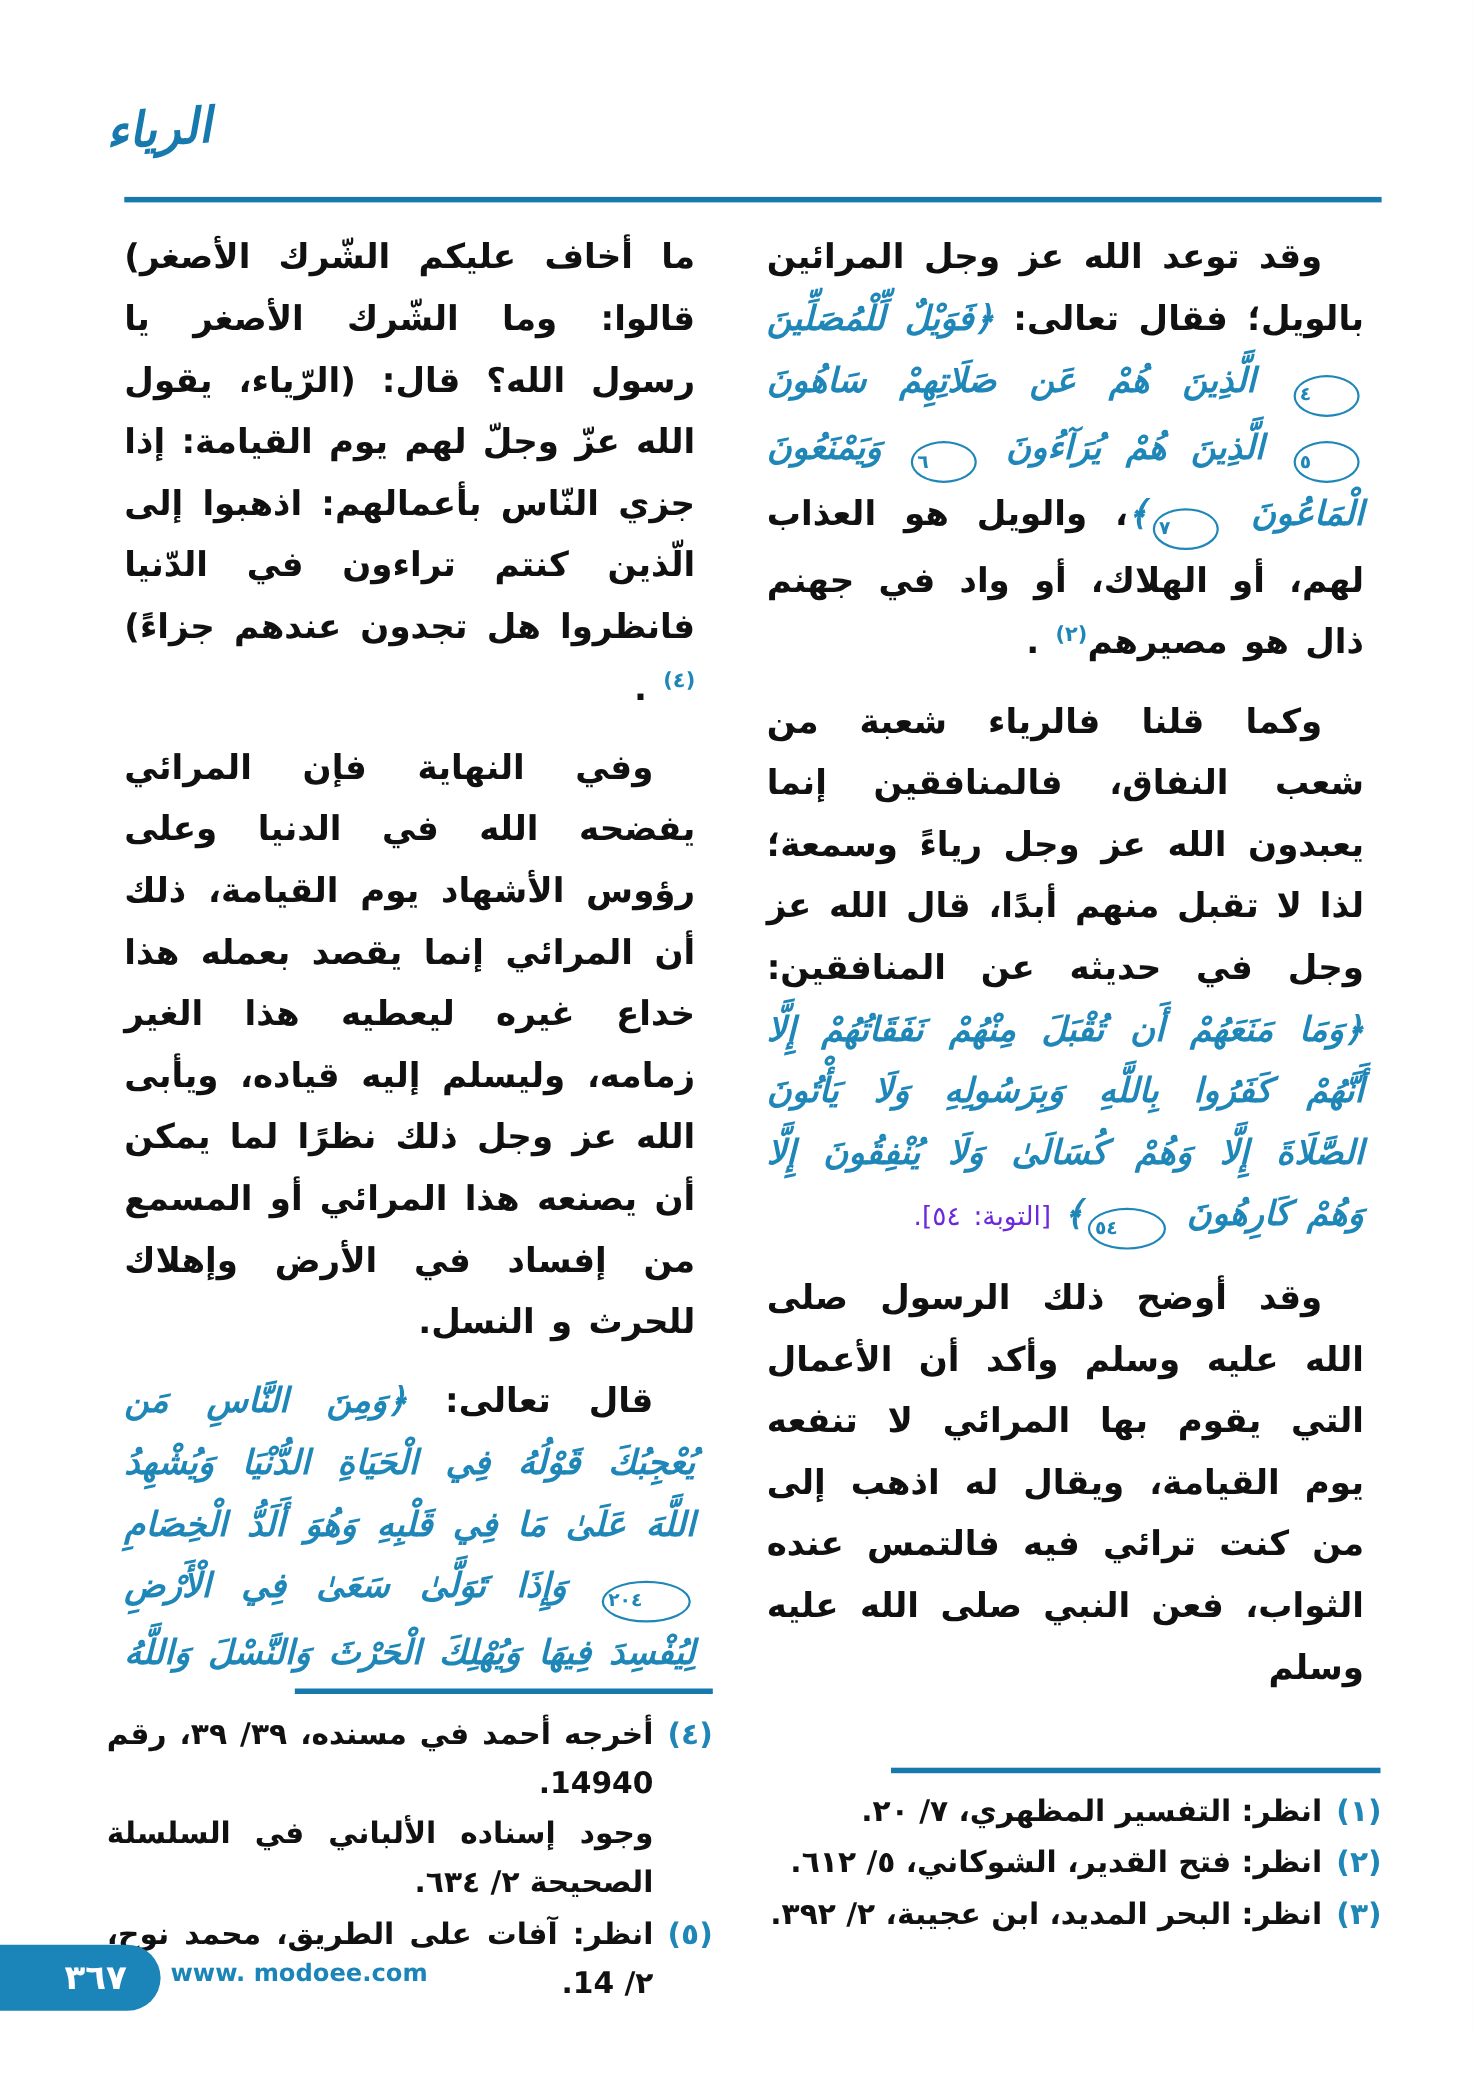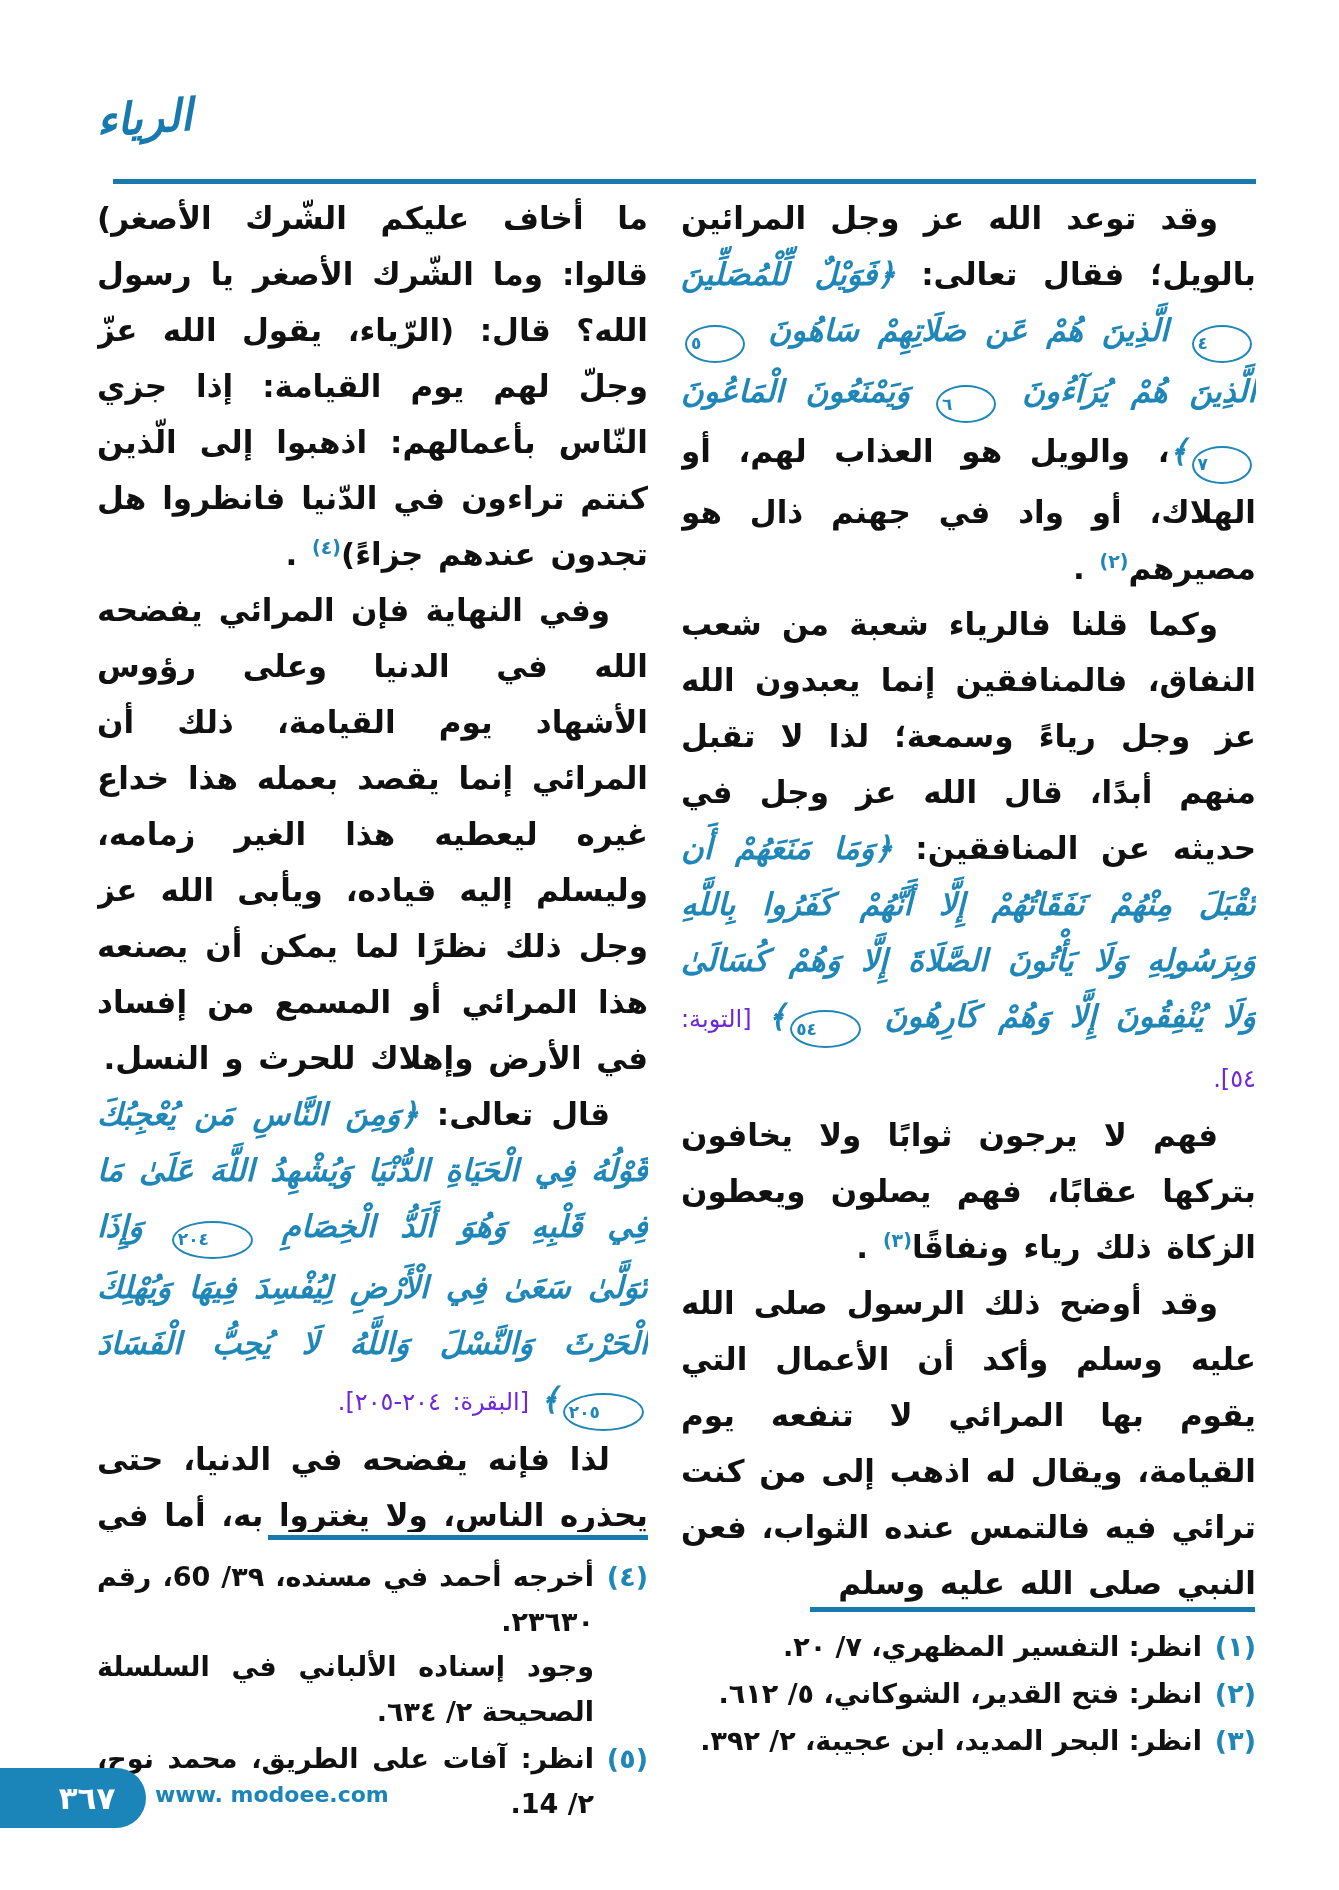--- a/index.html
+++ b/index.html
@@ -24,21 +24,21 @@
     position:absolute;top:179px;left:113px;width:1143px;height:5px;
     background:var(--accent);
   }
   .col-text{
     position:absolute;top:190px;overflow:hidden;
     font-size:31px;font-weight:700;line-height:56px;
     text-align:justify;word-spacing:4px;
   }
   .col-text.right{right:83px;width:575px;height:1412px;}
   .col-text.left{left:97px;width:551px;height:1342px;}
-  .para{margin:0;text-indent:38px;}
+  .para{margin:16px;text-indent:38px;}
   .para.no-indent{text-indent:0;}
   .seg.quran{color:var(--quran);font-style:italic;}
   .seg.ref{color:#6d28d9;font-size:24px;font-weight:400;}
   sup.seg.fn{
     color:var(--quran);font-size:19px;font-weight:700;
     vertical-align:super;line-height:0;
   }
   .seg.vnum{
     display:inline-flex;align-items:center;justify-content:center;
     min-width:30px;height:34px;padding:0 4px;
@@ -76,21 +76,20 @@
 </head>
 <body>
 
 <div class="page">
   <div class="running-title">الرياء</div>
   <div class="head-rule"></div>
 
   <div class="col-text right">
       <p class="para"><span class="seg text">وقد توعد الله عز وجل المرائين بالويل؛ فقال تعالى: </span><span class="seg quran">﴿فَوَيْلٌ لِّلْمُصَلِّينَ </span><span class="seg vnum">٤</span><span class="seg quran"> الَّذِينَ هُمْ عَن صَلَاتِهِمْ سَاهُونَ </span><span class="seg vnum">٥</span><span class="seg quran"> الَّذِينَ هُمْ يُرَآءُونَ </span><span class="seg vnum">٦</span><span class="seg quran"> وَيَمْنَعُونَ الْمَاعُونَ </span><span class="seg vnum">٧</span><span class="seg quran">﴾</span><span class="seg text">، والويل هو العذاب لهم، أو الهلاك، أو واد في جهنم ذال هو مصيرهم</span><sup class="seg fn">(٢)</sup><span class="seg text"> .</span></p>
       <p class="para"><span class="seg text">وكما قلنا فالرياء شعبة من شعب النفاق، فالمنافقين إنما يعبدون الله عز وجل رياءً وسمعة؛ لذا لا تقبل منهم أبدًا، قال الله عز وجل في حديثه عن المنافقين: </span><span class="seg quran">﴿وَمَا مَنَعَهُمْ أَن تُقْبَلَ مِنْهُمْ نَفَقَاتُهُمْ إِلَّا أَنَّهُمْ كَفَرُوا بِاللَّهِ وَبِرَسُولِهِ وَلَا يَأْتُونَ الصَّلَاةَ إِلَّا وَهُمْ كُسَالَىٰ وَلَا يُنْفِقُونَ إِلَّا وَهُمْ كَارِهُونَ </span><span class="seg vnum">٥٤</span><span class="seg quran">﴾</span><span class="seg ref"> [التوبة: ٥٤].</span></p>
-      <p class="para"><span class="seg text">فهم لا يرجون ثوابًا ولا يخافون بتركها عقابًا، فهم يصلون ويعطون الزكاة ذلك رياء ونفاقًا</span><sup class="seg fn">(٣)</sup><span class="seg text"> .</span></p>
       <p class="para"><span class="seg text">وقد أوضح ذلك الرسول صلى الله عليه وسلم وأكد أن الأعمال التي يقوم بها المرائي لا تنفعه يوم القيامة، ويقال له اذهب إلى من كنت ترائي فيه فالتمس عنده الثواب، فعن النبي صلى الله عليه وسلم</span></p>
     </div>
   <div class="col-text left">
       <p class="para no-indent"><span class="seg text">ما أخاف عليكم الشّرك الأصغر) قالوا: وما الشّرك الأصغر يا رسول الله؟ قال: (الرّياء، يقول الله عزّ وجلّ لهم يوم القيامة: إذا جزي النّاس بأعمالهم: اذهبوا إلى الّذين كنتم تراءون في الدّنيا فانظروا هل تجدون عندهم جزاءً)</span><sup class="seg fn">(٤)</sup><span class="seg text"> .</span></p>
       <p class="para"><span class="seg text">وفي النهاية فإن المرائي يفضحه الله في الدنيا وعلى رؤوس الأشهاد يوم القيامة، ذلك أن المرائي إنما يقصد بعمله هذا خداع غيره ليعطيه هذا الغير زمامه، وليسلم إليه قياده، ويأبى الله عز وجل ذلك نظرًا لما يمكن أن يصنعه هذا المرائي أو المسمع من إفساد في الأرض وإهلاك للحرث و النسل.</span></p>
       <p class="para"><span class="seg text">قال تعالى: </span><span class="seg quran">﴿وَمِنَ النَّاسِ مَن يُعْجِبُكَ قَوْلُهُ فِي الْحَيَاةِ الدُّنْيَا وَيُشْهِدُ اللَّهَ عَلَىٰ مَا فِي قَلْبِهِ وَهُوَ أَلَدُّ الْخِصَامِ </span><span class="seg vnum">٢٠٤</span><span class="seg quran"> وَإِذَا تَوَلَّىٰ سَعَىٰ فِي الْأَرْضِ لِيُفْسِدَ فِيهَا وَيُهْلِكَ الْحَرْثَ وَالنَّسْلَ وَاللَّهُ لَا يُحِبُّ الْفَسَادَ </span><span class="seg vnum">٢٠٥</span><span class="seg quran">﴾</span><span class="seg ref"> [البقرة: ٢٠٤-٢٠٥].</span></p>
       <p class="para"><span class="seg text">لذا فإنه يفضحه في الدنيا، حتى يحذره الناس، ولا يغتروا به، أما في الآخرة فإن الفضيحة تكون مزيدًا من الانتقام والعذاب</span></p>
     </div>
 
   <div class="fn-sep right"></div>
@@ -113,21 +112,21 @@
         <span class="fn-num">(٣)</span>
         <div class="fn-body">
           <div class="fn-line">انظر: البحر المديد، ابن عجيبة، ٢/ ٣٩٢.</div>
         </div>
       </div>
     </div>
   <div class="footnotes left">
       <div class="fn-item">
         <span class="fn-num">(٤)</span>
         <div class="fn-body">
-          <div class="fn-line">أخرجه أحمد في مسنده، ٣٩/ 60، رقم ٢٣٦٣٠.</div>
+          <div class="fn-line">أخرجه أحمد في مسنده، ٣٩/ ٣٩، رقم 14940.</div>
           <div class="fn-line">وجود إسناده الألباني في السلسلة الصحيحة ٢/ ٦٣٤.</div>
         </div>
       </div>
       <div class="fn-item">
         <span class="fn-num">(٥)</span>
         <div class="fn-body">
           <div class="fn-line">انظر: آفات على الطريق، محمد نوح، ٢/ 14.</div>
         </div>
       </div>
     </div>

